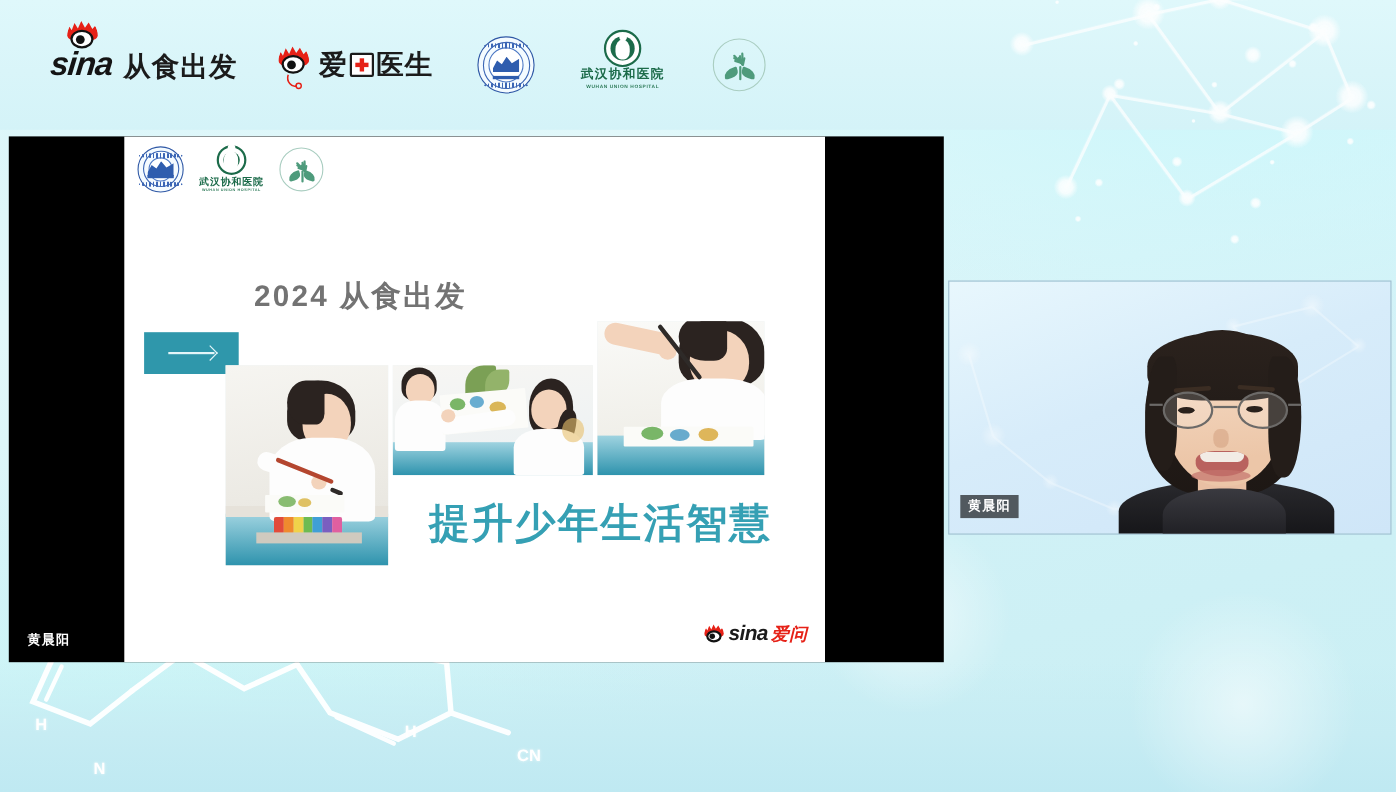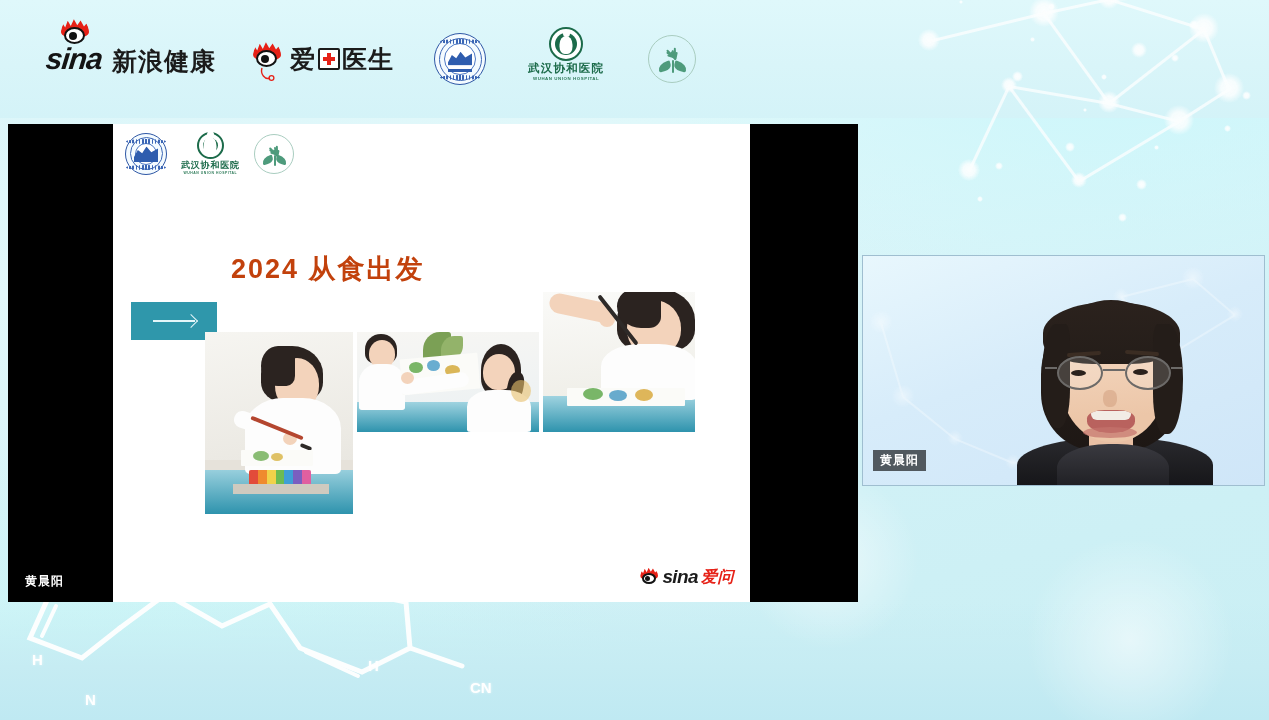--- a/index.html
+++ b/index.html
@@ -142,21 +142,21 @@
   .slide-logos .union-cn{ font-size:9px; letter-spacing:.8px; }
   .slide-logos .union-en{ font-size:3.4px; }
   .slide-logos .logo-sprout{ width:40px;height:40px; }
   .slide-logos .logo-sprout .rays{ left:11px; top:8px; width:20px; height:12px; }
   .slide-logos .logo-sprout .leafL{ left:7px; top:21px; width:11px; height:7.5px; }
   .slide-logos .logo-sprout .leafR{ left:21px; top:21px; width:11px; height:7.5px; }
   .slide-logos .logo-sprout .stem{ left:19px; top:20px; height:11px; }
 
   .slide-title-top{
     position:absolute; left:118px; top:127px;
-    font-size:27px; font-weight:800; color:#c2410c; letter-spacing:2px; white-space:nowrap;
+    font-size:27px; font-weight:800; color:#737373; letter-spacing:2px; white-space:nowrap;
   }
   .arrow-chip{
     position:absolute; left:18px; top:178px; width:86px; height:38px; background:#2f97ab;
     display:flex; align-items:center; justify-content:center;
   }
   .arrow-chip .shaft{ width:42px; height:1.6px; background:#e4f6f9; position:relative; }
   .arrow-chip .shaft::after{
     content:""; position:absolute; right:-1px; top:-4px; width:9px; height:9px;
     border-top:1.6px solid #e4f6f9; border-right:1.6px solid #e4f6f9; transform:rotate(45deg);
   }
@@ -327,21 +327,21 @@
   <div class="logo-slot" style="margin-right:36px;">
     <div style="position:relative;display:flex;align-items:flex-end;">
       <div style="position:relative;">
         <div class="weibo-eye" style="position:absolute;left:12px;top:-26px;">
           <div class="flame"></div>
             <div class="ball"></div>
             <div class="pupil"></div>
         </div>
         <div class="sina-word">sina</div>
       </div>
-      <div class="cn-word">新浪健康</div>
+      <div class="cn-word">从食出发</div>
     </div>
   </div>
 
   <div class="logo-slot" style="margin-right:40px;">
     <div style="position:relative;display:flex;align-items:center;">
       <div class="weibo-eye" style="position:relative;margin-bottom:6px;">
         <div class="flame"></div>
           <div class="ball"></div>
           <div class="pupil"></div>
         <svg class="stetho" viewBox="0 0 20 16">
@@ -494,20 +494,21 @@
       <div class="kid-body" style="left:58px;top:52px;width:96px;height:56px;"></div>
       <div class="kid-arm" style="left:6px;top:6px;width:64px;height:20px;transform:rotate(12deg);background:#f3d3bb;border-radius:12px;"></div>
       <div class="kid-hand" style="left:56px;top:20px;width:16px;height:15px;"></div>
       <div class="brush" style="left:44px;top:26px;width:62px;height:4px;transform:rotate(52deg);background:#2e2a28;"></div>
       <div class="paper" style="left:24px;top:96px;width:118px;height:18px;"></div>
       <div class="daub" style="left:40px;top:96px;width:20px;height:12px;background:#62a94f;"></div>
       <div class="daub" style="left:66px;top:98px;width:18px;height:11px;background:#4e9cc6;"></div>
       <div class="daub" style="left:92px;top:97px;width:18px;height:12px;background:#d8a93e;"></div>
     </div>
 
+    <div class="slide-title-bottom">提升少年生活智慧</div>
 
     <div class="iask-mark">
       <div class="weibo-eye">
         <div class="flame"></div>
           <div class="ball"></div>
           <div class="pupil"></div>
       </div>
       <span class="iask-word">sina</span>
       <span class="iask-cn2">爱问</span>
     </div>

